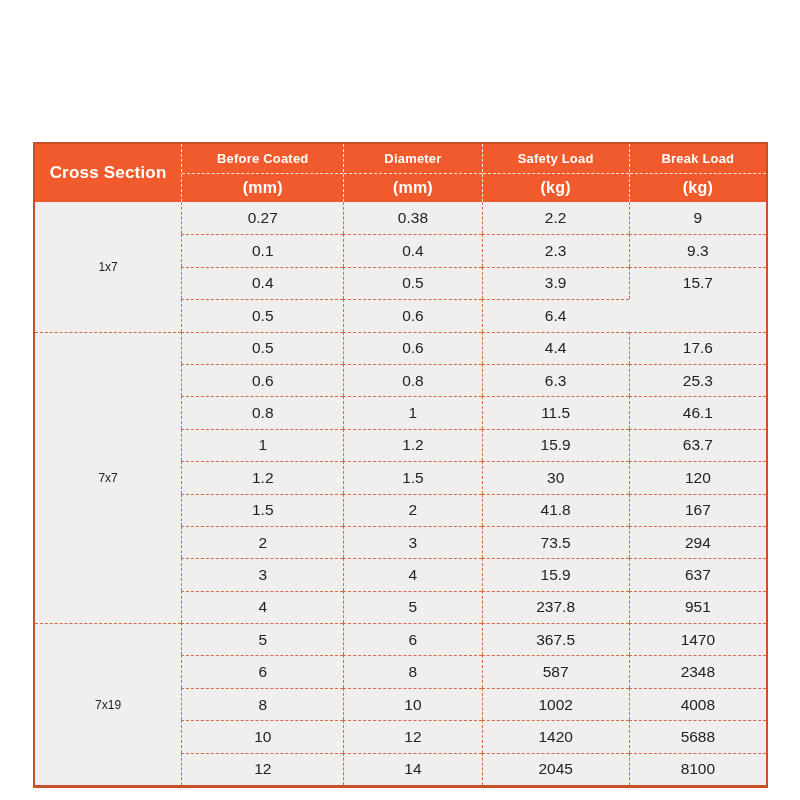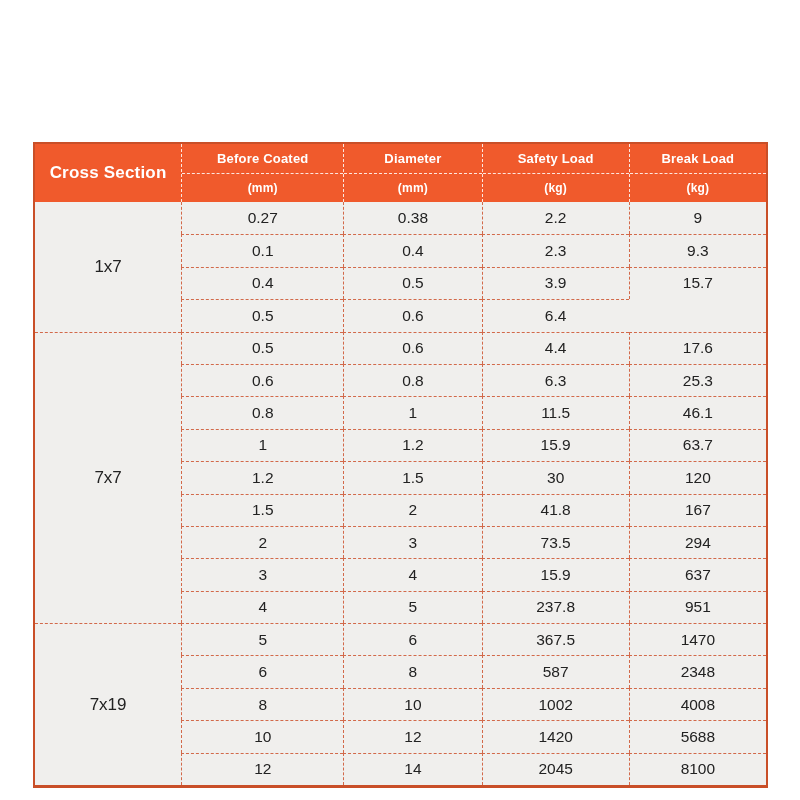--- a/index.html
+++ b/index.html
@@ -39,38 +39,38 @@
   .th-title, .th-unit {
     flex: 1;
     display: flex;
     align-items: center;
     justify-content: center;
     font-size: 13px;
     letter-spacing: 0.2px;
     white-space: nowrap;
   }
   .th-first .th-title { flex: none; font-size: 17px; }
-  .th-unit { border-top: 1px dashed rgba(255,255,255,0.85); font-size: 12px; }
+  .th-unit { border-top: 1px dashed rgba(255,255,255,0.85); font-size: 16px; }
 
   
   .td {
     background: #F0EFED;
     color: #222222;
     font-size: 15.5px;
     display: flex;
     align-items: center;
     justify-content: center;
     border-left: 1px dashed #D2694A;
     border-top: 1px dashed #D2694A;
     white-space: nowrap;
   }
   .section-label {
     grid-column: 1;
     border-left: none;
-    font-size: 17px;
+    font-size: 12px;
   }
   .no-top { border-top: none; }
 </style>
 </head>
 <body>
 
 <div class="spec-table" id="spec-table">
   <div class="th th-first">
     <span class="th-title">Cross Section</span>
   </div>

